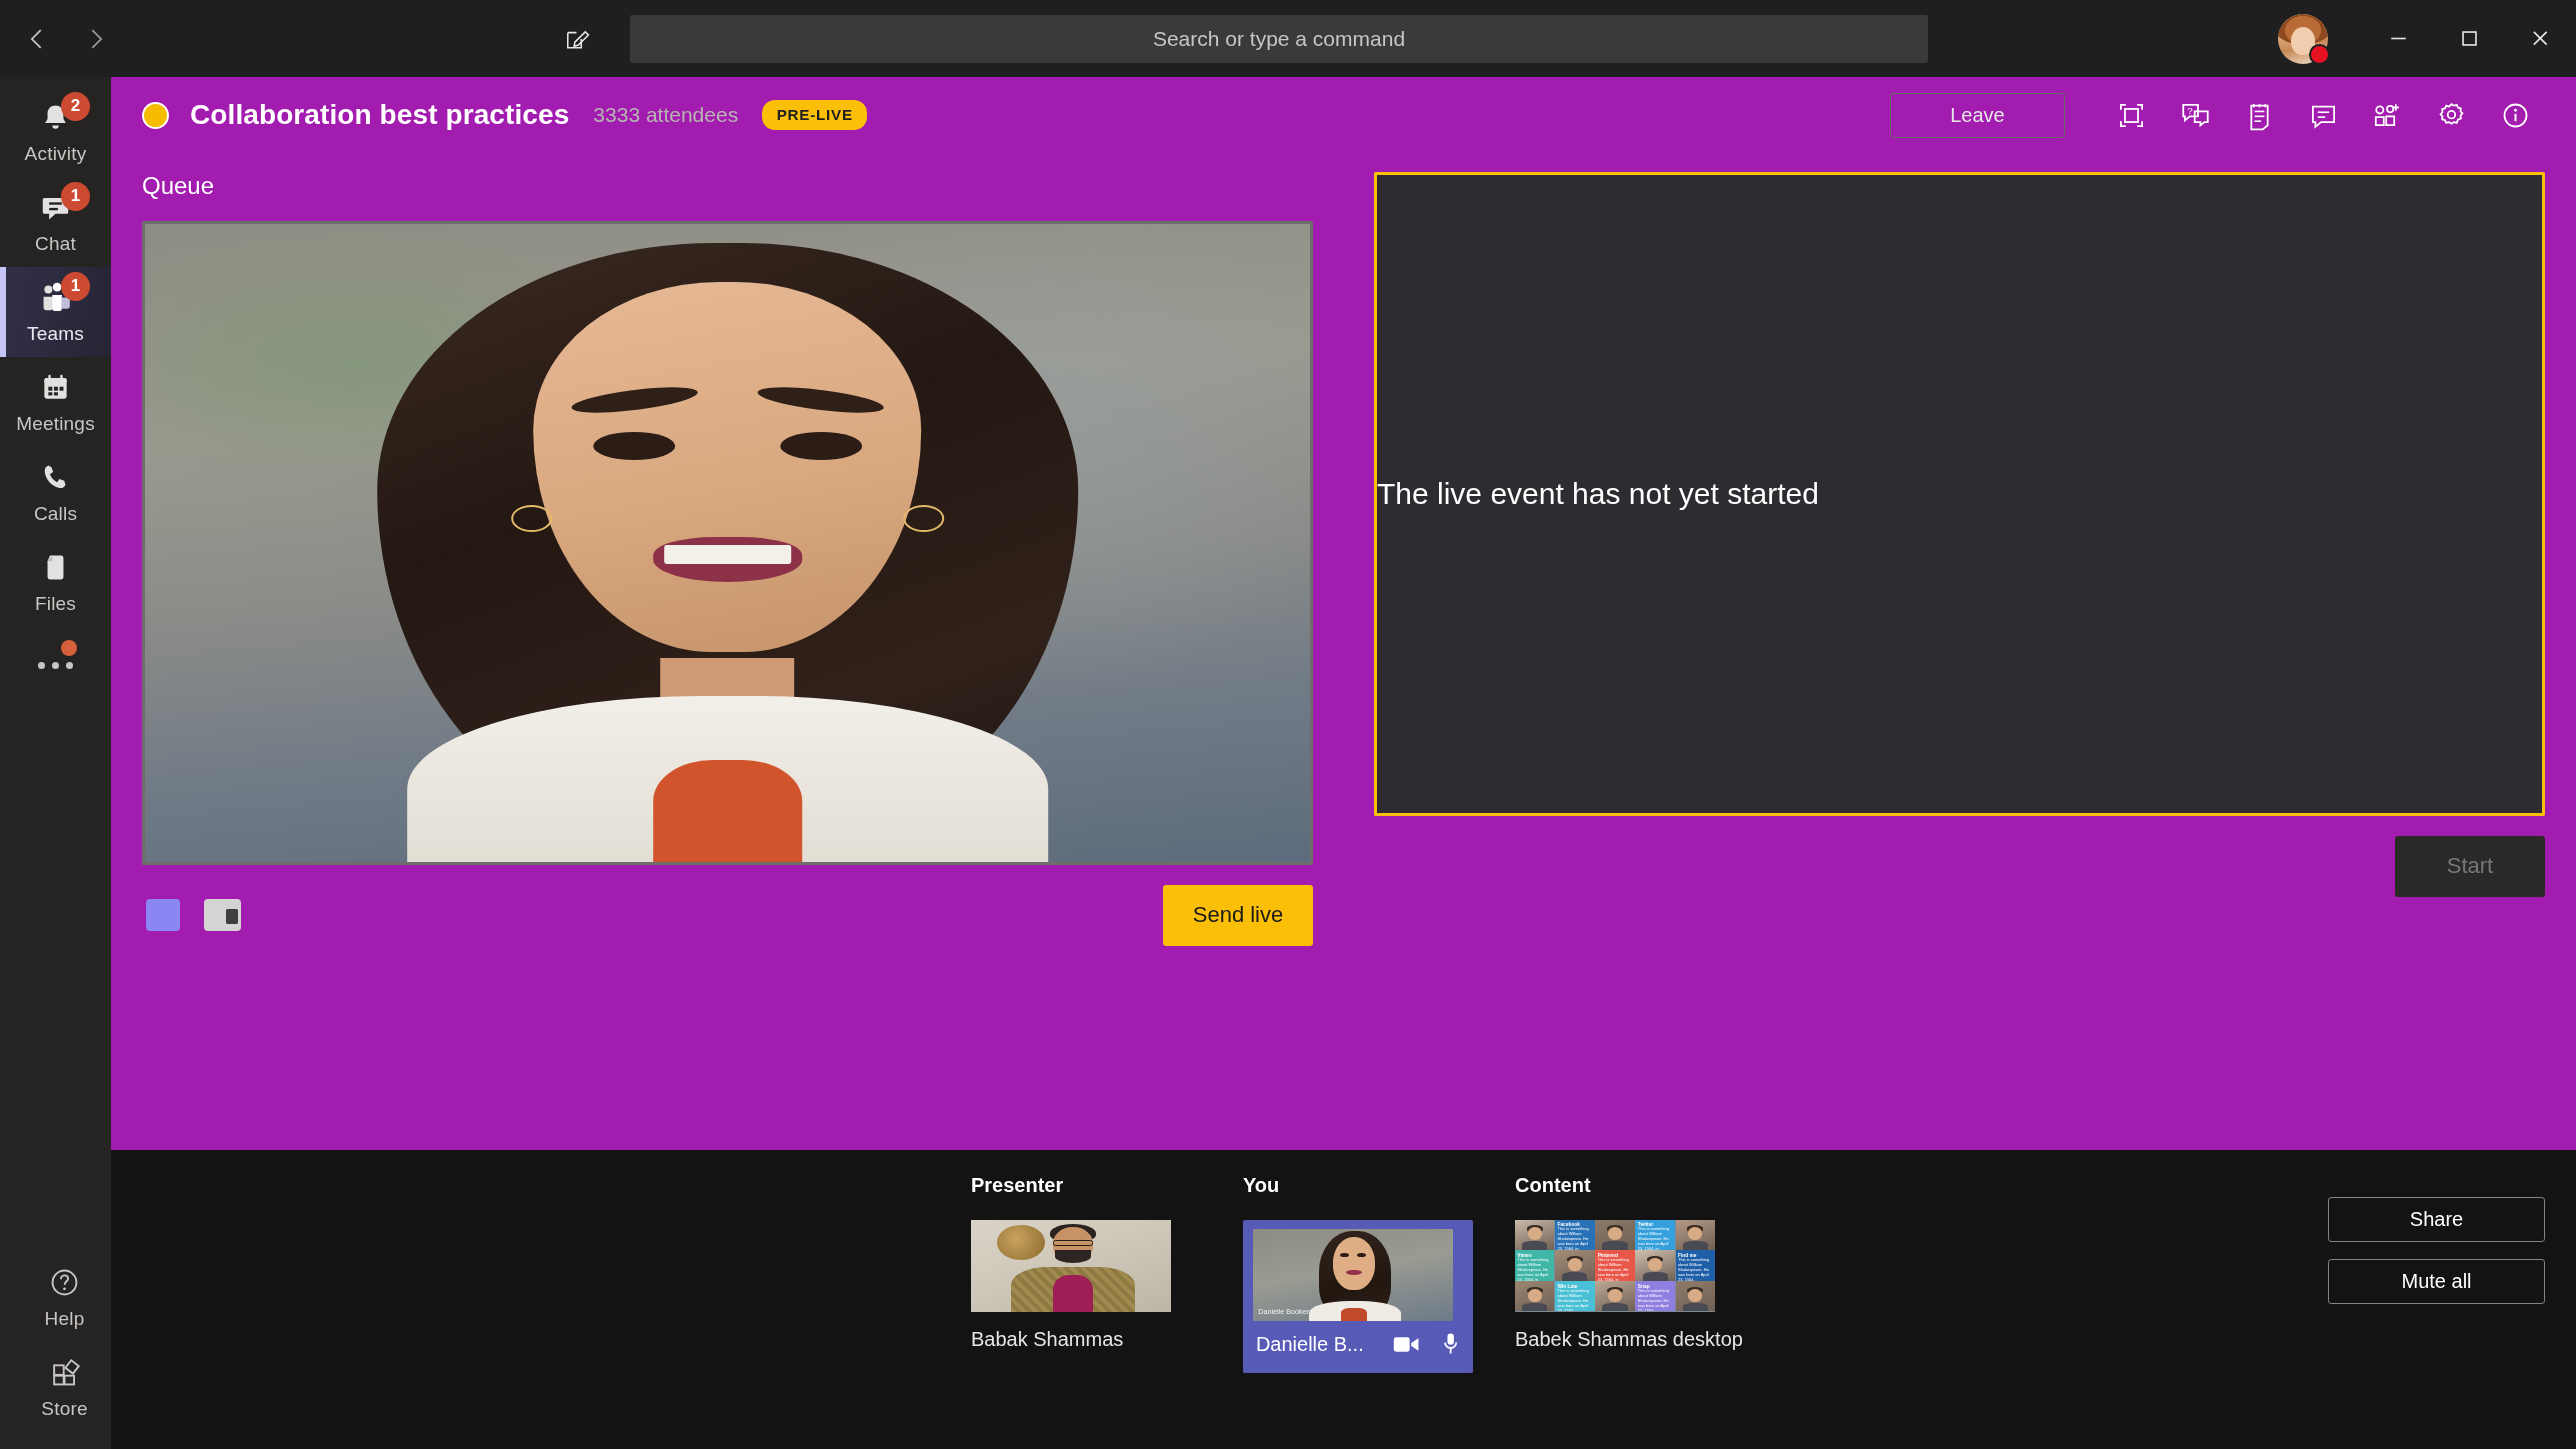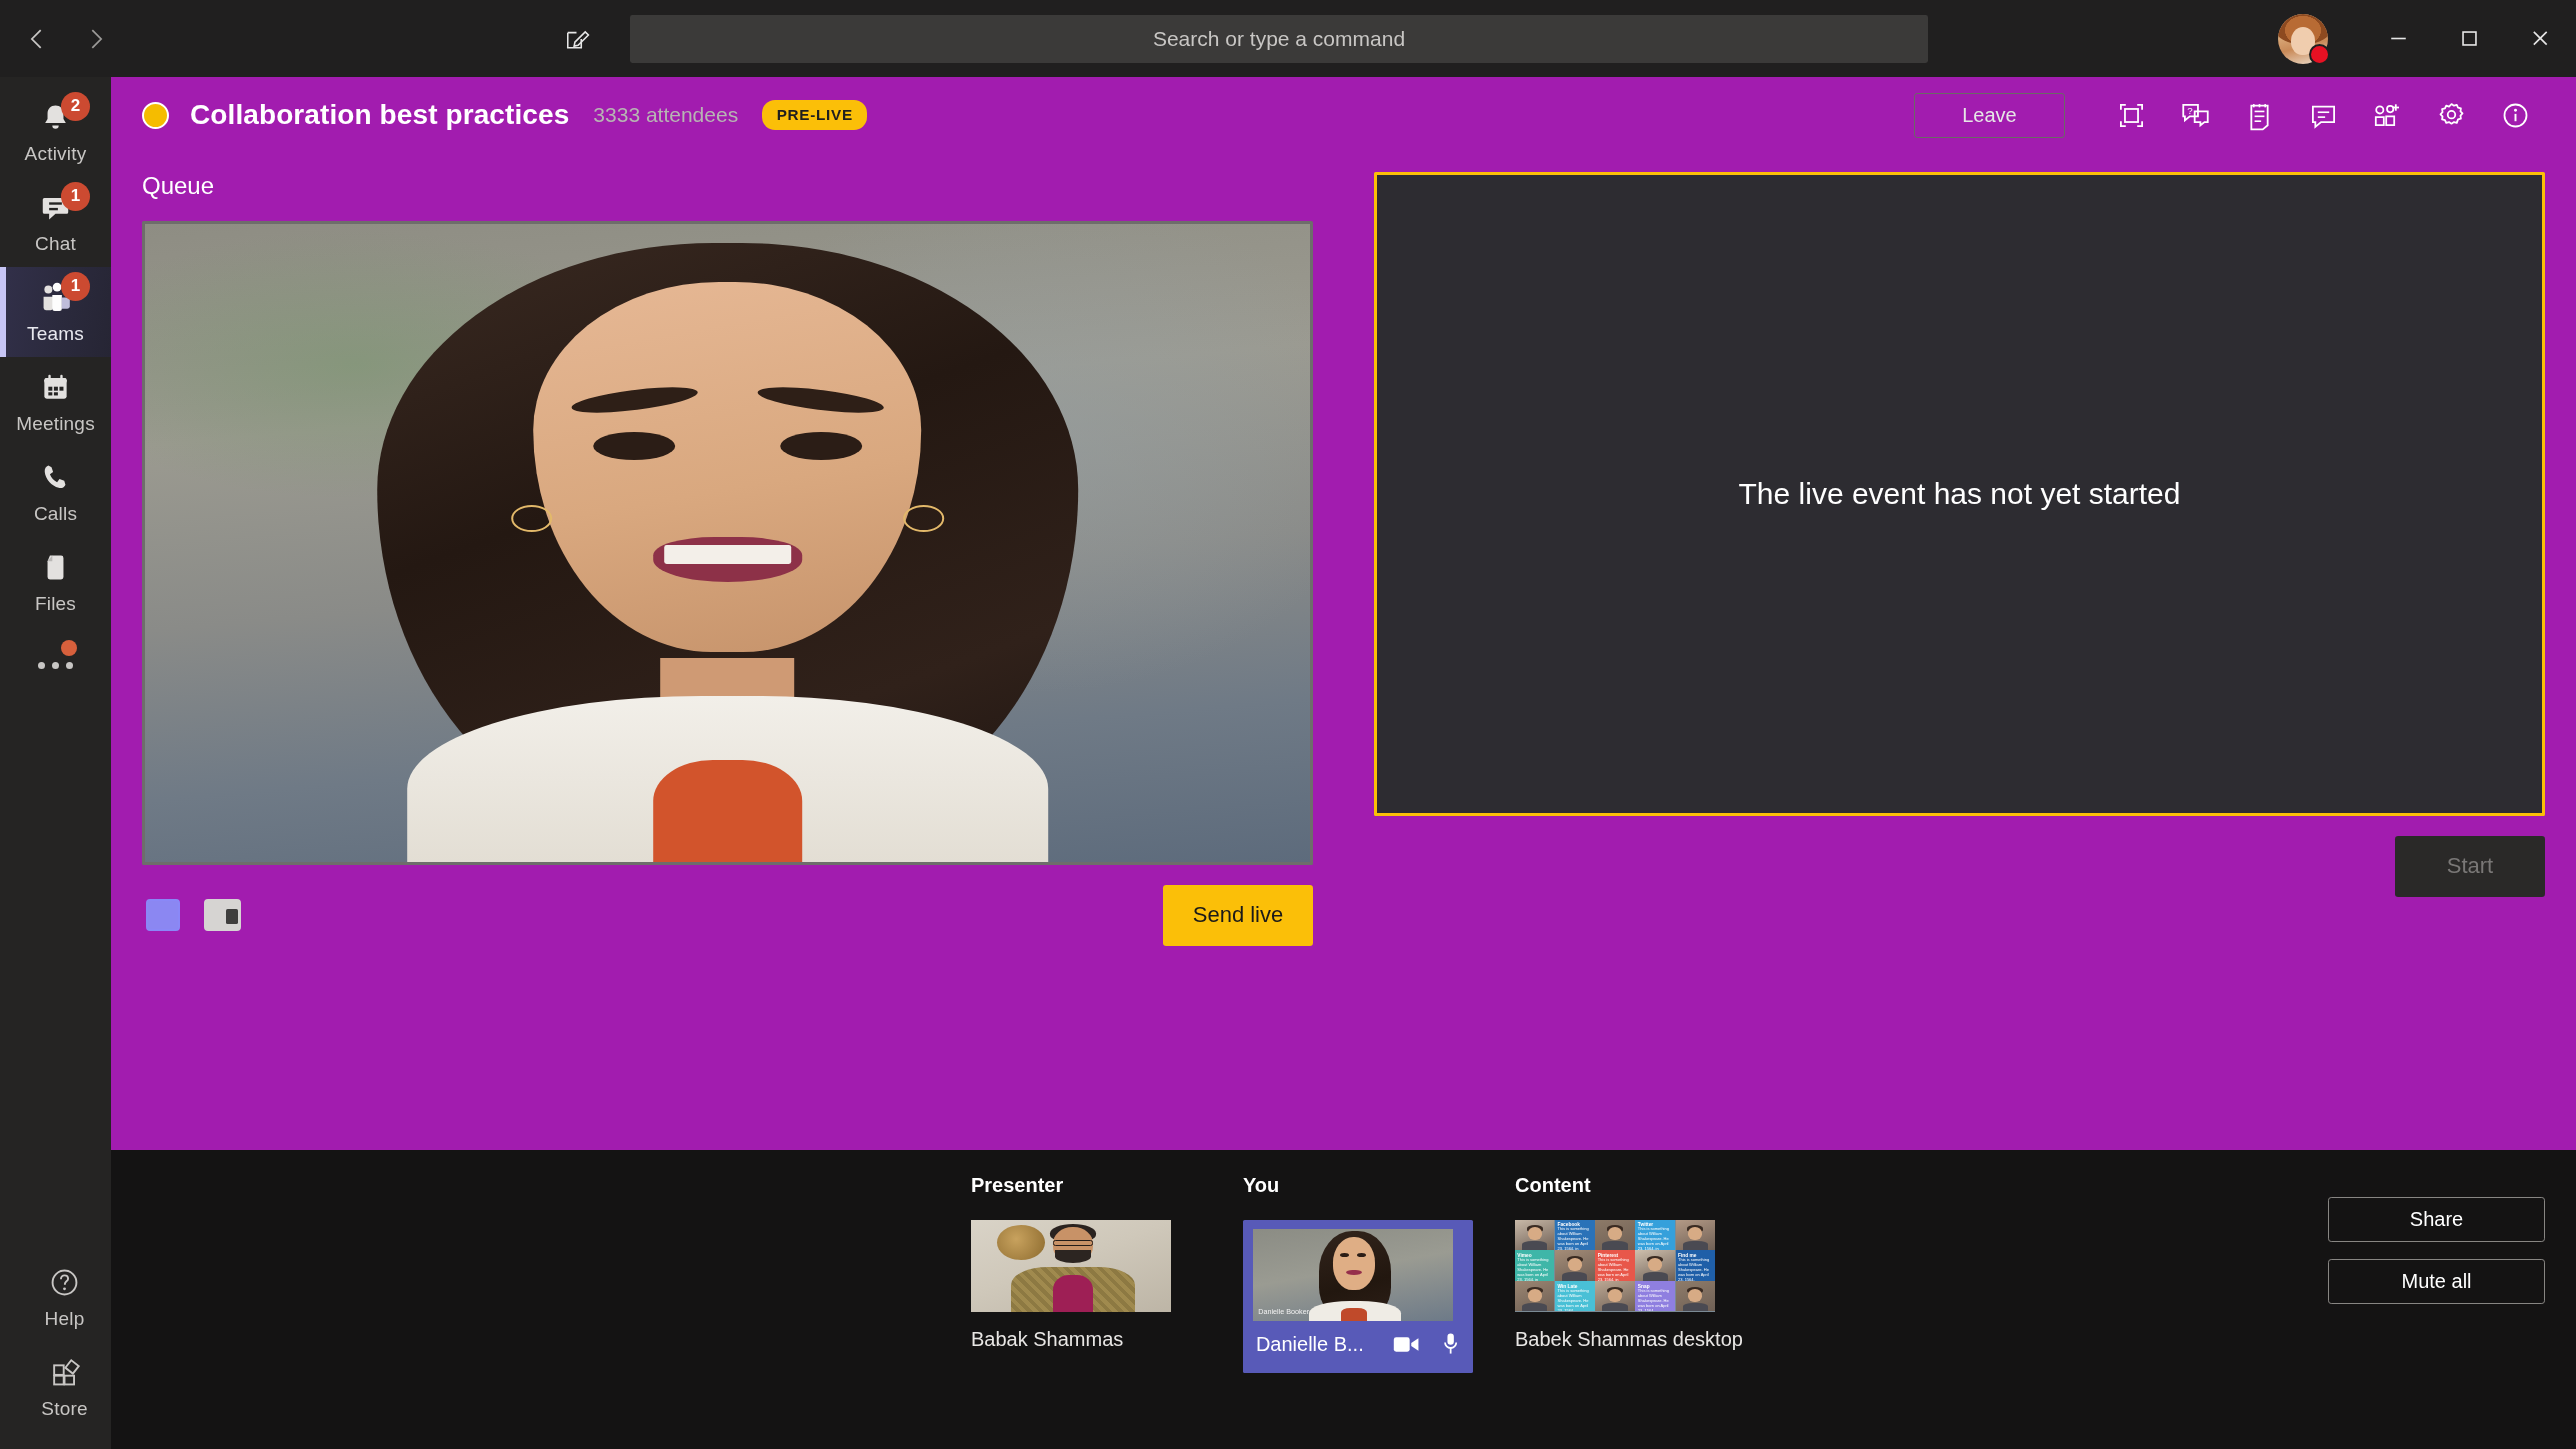--- a/index.html
+++ b/index.html
@@ -83,21 +83,21 @@
   .mhead { height: 76px; min-height: 76px; display: flex; align-items: center; padding: 0 29px 0 31px; }
   .live-dot { width: 27px; height: 27px; border-radius: 50%; background: #f5bc00; border: 2.4px solid #ffffff; margin-right: 21px; }
   .mtitle { font-size: 28px; font-weight: 700; color: #ffffff; letter-spacing: 0.1px; }
   .mattend { font-size: 21px; color: #b7b5b3; margin-left: 24px; }
   .pill {
     margin-left: 24px; background: #fbbf08; color: #201f1f; font-size: 15.3px; font-weight: 700;
     letter-spacing: 0.7px; padding: 5.6px 14.5px; border-radius: 13px;
   }
   .mhead-right { margin-left: auto; display: flex; align-items: center; }
   .leave-btn {
-    width: 151px; height: 45px; border: 1.6px solid #6b6966; border-radius: 3.2px; background: transparent;
+    width: 175px; height: 45px; border: 1.6px solid #6b6966; border-radius: 3.2px; background: transparent;
     color: #e6e6e6; font-size: 20px; font-family: inherit; cursor: pointer; margin-right: 34px;
   }
   .ticon { width: 64px; height: 56px; display: flex; align-items: center; justify-content: center; cursor: pointer; }
 
   
   .stage { flex: 1; display: flex; padding: 19.3px 31px 0 31px; gap: 61px; min-height: 0; }
   .pane { flex: 1; display: flex; flex-direction: column; min-width: 0; }
   .pane-title { font-size: 24px; color: #ffffff; margin-bottom: 21px; font-weight: 400; }
 
   .queue-video {
@@ -145,21 +145,21 @@
                  position: relative; }
   .layout-box2::after { content:""; position:absolute; right: 1.6px; top: 8px; width: 12px; height: 15.3px;
                         background:#3f3e3d; border-radius: 1.6px; }
   .sendlive {
     margin-left: auto; width: 150px; height: 61px; background: #fbbf08; border: none; border-radius: 3.2px;
     color: #1b1a19; font-size: 22px; font-family: inherit; cursor: pointer;
   }
 
   .live-video {
     height: 644px; border: 3.2px solid #fbbf08; border-radius: 1.6px; background: #2d2c31;
-    display: flex; align-items: center; justify-content: center;
+    display: flex; align-items: center; 
   }
   .live-msg { font-size: 30px; color: #ffffff; }
   .live-controls { display: flex; margin-top: 19.3px; }
   .startbtn {
     margin-left: auto; width: 150px; height: 61px; background: #2a2928; border: none; border-radius: 3.2px;
     color: #797776; font-size: 22px; font-family: inherit; cursor: default;
   }
 
   
   .tray { height: 299px; min-height: 299px; background: #141313; display: flex; align-items: flex-start;

